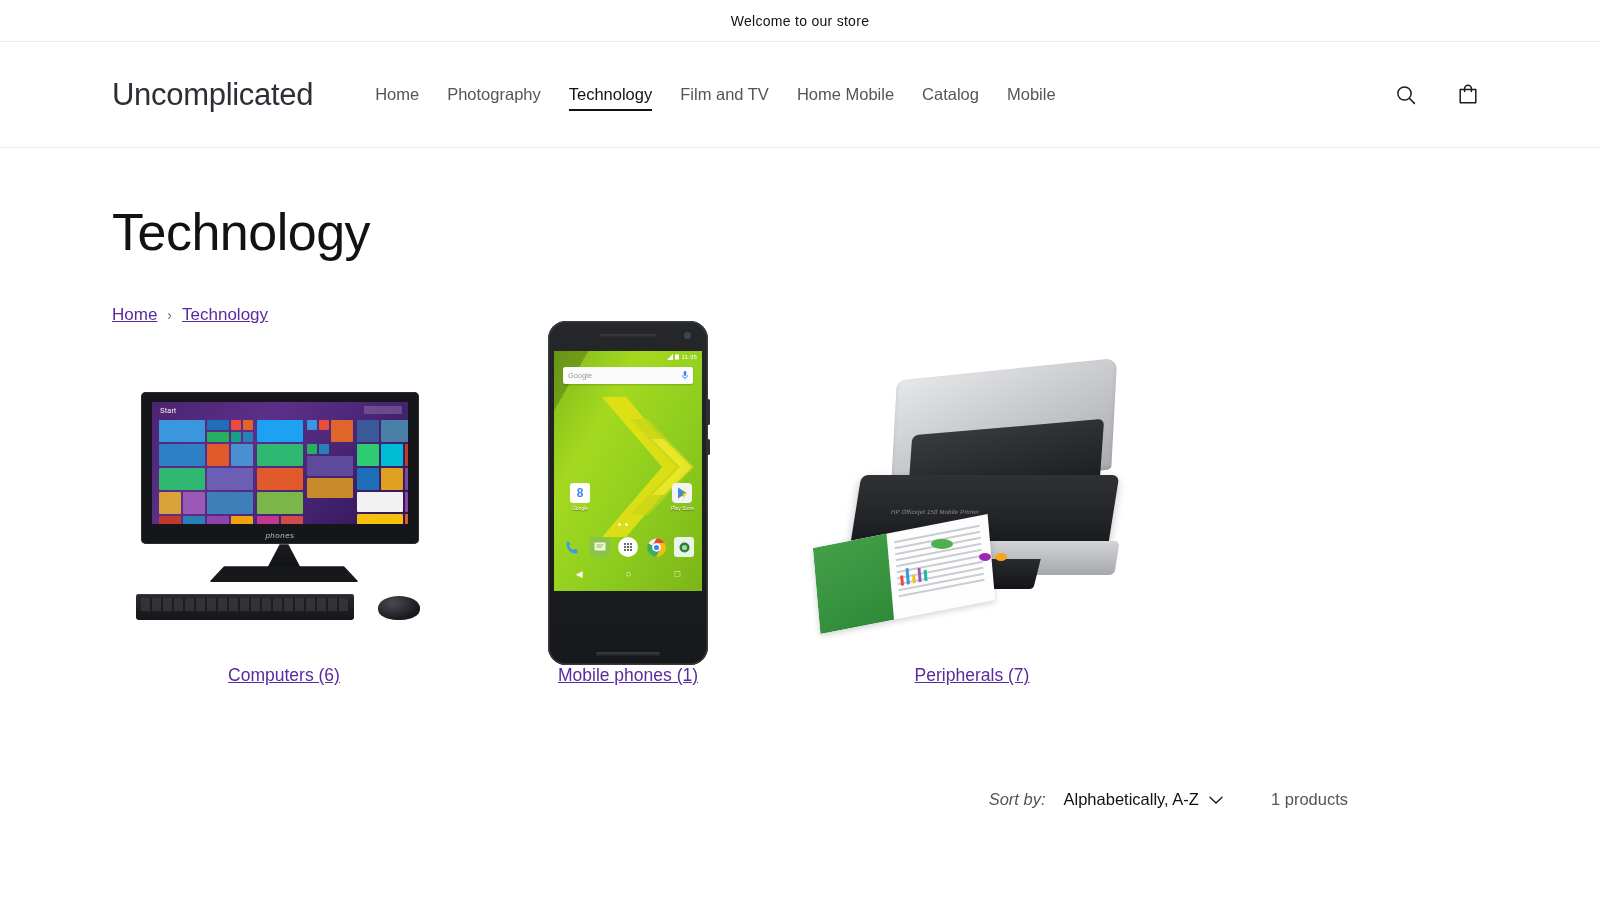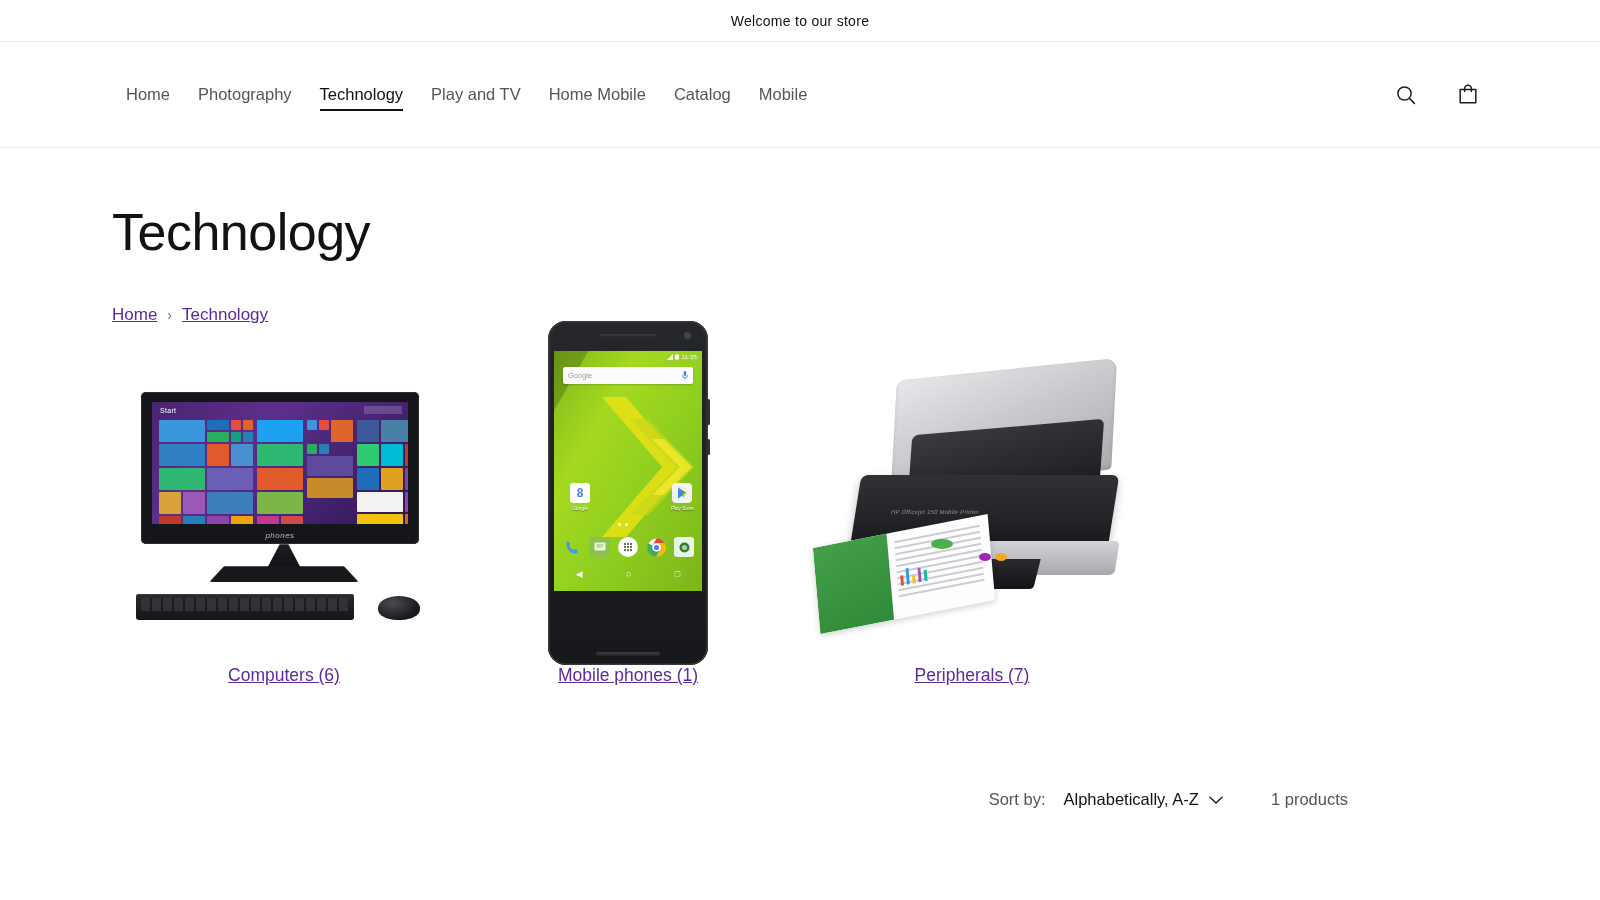--- a/index.html
+++ b/index.html
@@ -329,45 +329,46 @@
 
   
   .sortbar {
     margin-top: 100px;
     display: flex; align-items: center; justify-content: flex-end;
     gap: 16px;
     font-size: 16.5px;
     color: #52555c;
     padding-right: 140px;
   }
-  .sort-label { color: #52555c; }
+  .sort-label { color: #52555c; font-style: italic; }
   .sort-select {
     display:flex; align-items:center; gap:10px;
     color:#121212; cursor:pointer;
     background:none; border:none; font-size:16.5px;
     font-family:"Liberation Sans", sans-serif;
     padding: 4px 2px;
   }
   .chev { display:inline-block; }
   .count { color:#52555c; margin-left: 30px; }
 </style>
 </head>
 <body>
 
 <div class="announcement">
   <span>Welcome to our store</span>
 </div>
 
 <div class="header">
+  <div class="logo">Uncomplicated</div>
 
   <nav class="nav">
     <a>Home</a>
     <a>Photography</a>
     <a class="active">Technology</a>
-    <a>Play and TV</a>
+    <a>Film and TV</a>
     <a>Home Mobile</a>
     <a>Catalog</a>
     <a>Mobile</a>
   </nav>
 
   <div class="header-spacer"></div>
 
   <div class="header-icons">
     <button class="icon-btn">
       <svg width="24" height="24" viewBox="0 0 24 24" fill="none">

